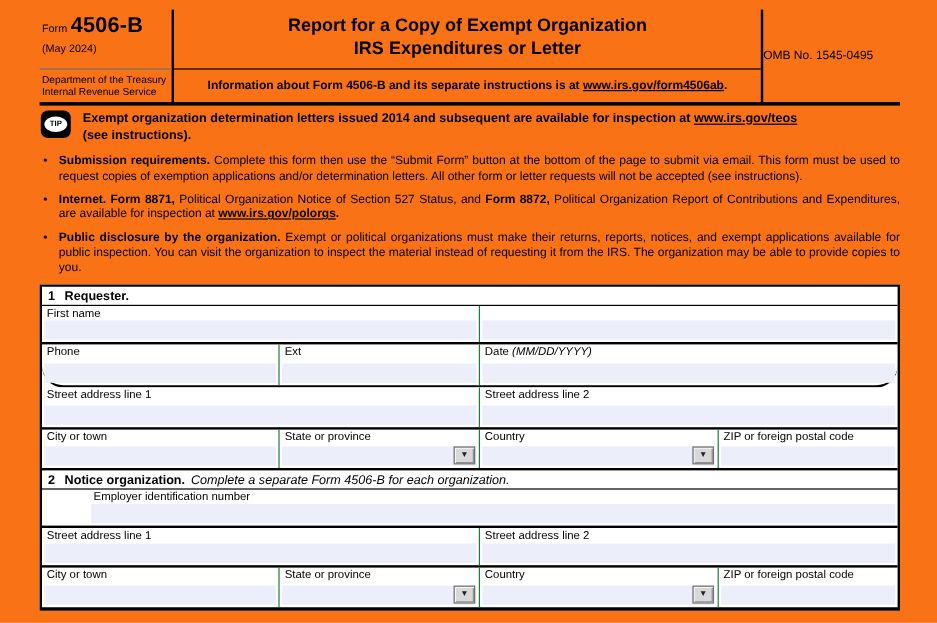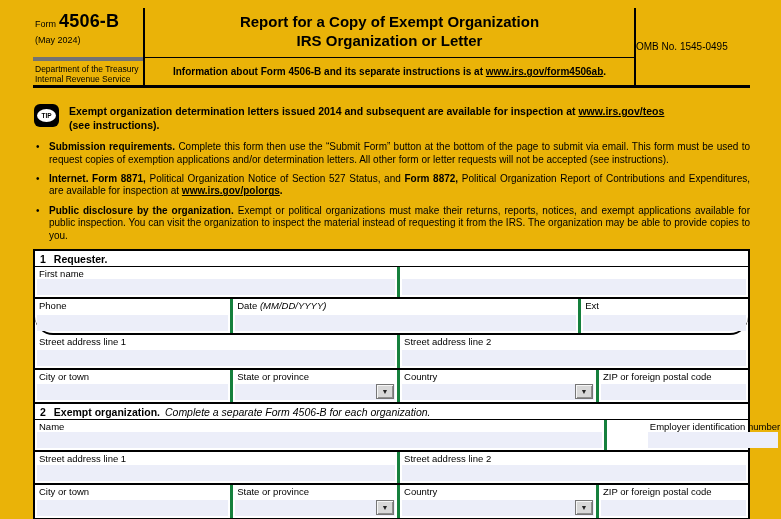--- a/index.html
+++ b/index.html
@@ -1,40 +1,40 @@
 <!DOCTYPE html>
 <html><head>
 <meta charset="utf-8">
 <style>
   * { box-sizing: border-box; }
   html, body { margin: 0; padding: 0; }
   body { font-family: "Liberation Sans", sans-serif; background: #fff; }
   .page {
     position: relative; width: 781px; height: 519px;
-    background: #eab308; overflow: hidden;
+    background: #f97316; overflow: hidden;
   }
   .content { position: absolute; left: 33px; top: 8px; width: 717px; }
 
   
   .header { display: flex; height: 80px; border-bottom: 3px solid #000; }
   .h-left { width: 112px; border-right: 2px solid #000; display: flex; flex-direction: column; }
   .h-form-top { height: 49px; padding: 3px 4px 0 2px; }
   .h-form-line { display: flex; align-items: baseline; gap: 3px; }
   .h-form-word { font-size: 9px; }
   .h-form-number { font-size: 18px; font-weight: bold; letter-spacing: 0.2px; }
   .h-revision { font-size: 9px; margin-top: 3px; }
-  .h-agency { border-top: 4px solid #737373; flex: 1; font-size: 8.5px; line-height: 1.2; padding: 3px 2px 0 2px; }
+  .h-agency { border-top: 1px solid #737373; flex: 1; font-size: 8.5px; line-height: 1.2; padding: 3px 2px 0 2px; }
   .h-center { flex: 1; border-right: 2px solid #000; display: flex; flex-direction: column; }
   .h-title { height: 49px; text-align: center; font-size: 15px; font-weight: bold; line-height: 1.25; padding-top: 5px; }
   .h-info { border-top: 1px solid #000; flex: 1; display: flex; align-items: center; justify-content: center; font-size: 10px; font-weight: bold; }
   .h-right { width: 114px; display: flex; align-items: center; justify-content: flex-start; font-size: 10px; }
   .link { text-decoration: underline; color: #000; font-weight: bold; text-align: center; }
 
   
-  .tip-row { display: flex; align-items: flex-start; gap: 10px; margin-top: 16px; padding-left: 1px; }
+  .tip-row { display: flex; align-items: flex-start; gap: 10px; margin-top: 4px; padding-left: 1px; }
   .tip-icon { flex: 0 0 auto; width: 25px; height: 23px; background: #000; border-radius: 6px;
               display: flex; align-items: center; justify-content: center; }
   .tip-oval { width: 19px; height: 13px; background: #fff; border-radius: 50%;
               display: flex; align-items: center; justify-content: center;
               font-size: 6.5px; font-weight: bold; color: #000; }
   .tip-text { font-size: 10.5px; font-weight: bold; line-height: 1.3; padding-top: 1px; }
 
   
   .bullets { margin-top: 9px; }
   .bullet { display: flex; font-size: 10px; line-height: 1.24; margin-bottom: 7px; }
@@ -45,21 +45,21 @@
 
   
   .form-table { margin-top: 7px; border: 2px solid #000; border-bottom-width: 3px; background: #fff; }
   .sec-head { display: flex; align-items: center; height: 16px; border-bottom: 1px solid #000;
               font-size: 10.5px; padding-left: 5px; gap: 8px; }
   .sec-num { font-weight: bold; }
   .sec-title { font-weight: bold; }
   .sec-sub { font-style: italic; margin-left: 2px; }
   .frow { display: flex; border-bottom: 2px solid #000; }
   .frow:last-child { border-bottom: none; }
-  .cell { position: relative; border-right: 3px solid #15803d; padding: 1px 0 0 4px; }
+  .cell { position: relative; border-right: 1px solid #15803d; padding: 1px 0 0 4px; }
   .cell:last-child { border-right: none; }
   .cell-label { font-size: 9.5px; line-height: 1.2; white-space: nowrap; }
   .field-input {
     position: absolute; left: 2px; right: 2px; bottom: 2px; height: 16px;
     border: none; outline: none; background: #eceef9; font-size: 10px;
     font-family: "Liberation Sans", sans-serif; padding: 0 3px;
   }
   .h32 { height: 32px; } .h36 { height: 36px; border-radius: 18px; } .h35 { height: 35px; }
   .h34 { height: 34px; } .h33 { height: 33px; }
   .w-halfL { flex: 0 0 51.2%; } .w-halfR { flex: 1 1 auto; }
@@ -91,21 +91,21 @@
           <div class="h-revision">(May 2024)</div>
         </div>
         <div class="h-agency">
           <div>Department of the Treasury</div>
           <div>Internal Revenue Service</div>
         </div>
       </div>
       <div class="h-center">
         <div class="h-title">
           <div>Report for a Copy of Exempt Organization</div>
-          <div>IRS Organization or Letter</div>
+          <div>IRS Expenditures or Letter</div>
         </div>
         <div class="h-info">
           <span>
             <span>Information about Form 4506-B and its separate instructions is at </span><a href="#" class="link">www.irs.gov/form4506ab</a><span>.</span>
           </span>
         </div>
       </div>
       <div class="h-right">
         <span>OMB No. 1545-0495</span>
       </div>
@@ -157,31 +157,31 @@
         <div class="cell w-halfR">
           <input type="text" class="field-input" style="">
         </div>
       </div>
 
       <div class="frow h36">
         <div class="cell w-phone">
           <div class="cell-label">Phone</div>
           <input type="text" class="field-input" style="">
         </div>
+        <div class="cell w-ext">
+          <div class="cell-label">Ext</div>
+          <input type="text" class="field-input" style="">
+        </div>
         <div class="cell w-halfR">
           <div class="cell-label">
             <span>Date</span>
             <span class="it">(MM/DD/YYYY)</span>
           </div>
           <input type="text" class="field-input" style="">
         </div>
-        <div class="cell w-ext">
-          <div class="cell-label">Ext</div>
-          <input type="text" class="field-input" style="">
-        </div>
       </div>
 
       <div class="frow h35">
         <div class="cell w-halfL">
           <div class="cell-label">Street address line 1</div>
           <input type="text" class="field-input" style="">
         </div>
         <div class="cell w-halfR">
           <div class="cell-label">Street address line 2</div>
           <input type="text" class="field-input" style="">
@@ -209,30 +209,26 @@
         </div>
         <div class="cell w-zip">
           <div class="cell-label">ZIP or foreign postal code</div>
           <input type="text" class="field-input" style="">
         </div>
       </div>
 
       <div class="sec-head">
         <span class="sec-num">2</span>
         <span>
-          <span class="sec-title">Exempt organization.</span>
+          <span class="sec-title">Notice organization.</span>
           <span class="sec-sub">Complete a separate Form 4506-B for each organization.</span>
         </span>
       </div>
 
       <div class="frow h32">
-        <div class="cell w-name">
-          <div class="cell-label">Name</div>
-          <input type="text" class="field-input" style="">
-        </div>
         <div class="cell w-ein">
           <div class="cell-label">Employer identification number</div>
           <input type="text" class="field-input" style="">
         </div>
       </div>
 
       <div class="frow h33">
         <div class="cell w-halfL">
           <div class="cell-label">Street address line 1</div>
           <input type="text" class="field-input" style="">

